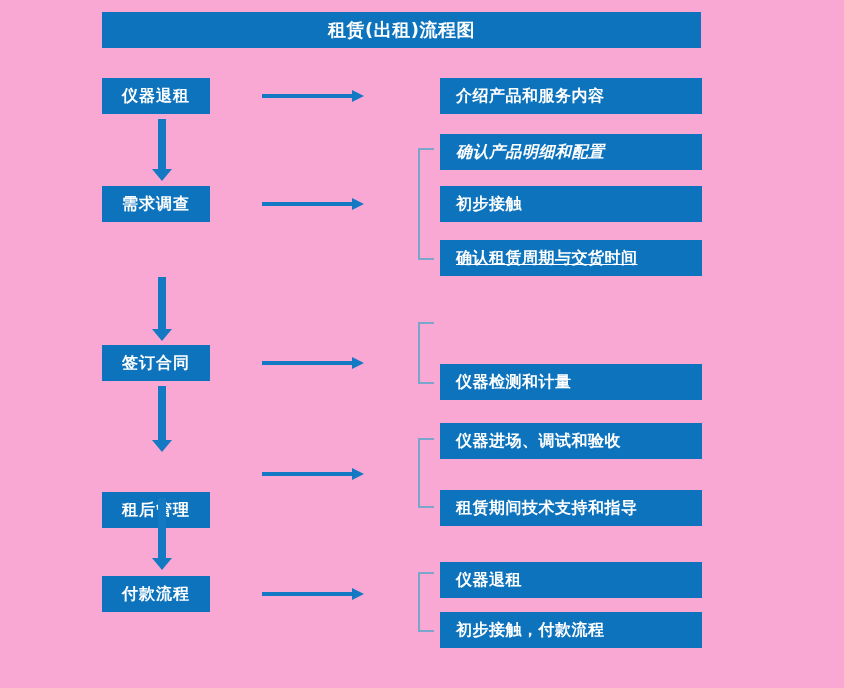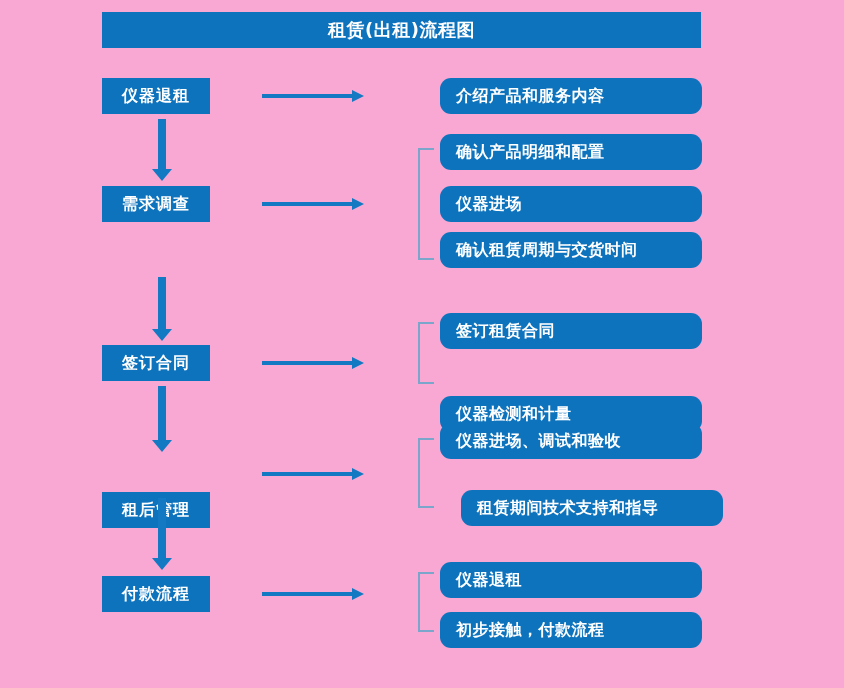--- a/index.html
+++ b/index.html
@@ -59,21 +59,20 @@
     height: 36px;
     background: #0d73bd;
     color: #ffffff;
     font-size: 16px;
     font-weight: bold;
     display: flex;
     align-items: center;
     padding-left: 16px;
     box-sizing: border-box;
     letter-spacing: 0.5px;
-    border-radius: 11px;
   }
 
   
   .v-arrow {
     position: absolute;
     left: 152px;
   }
   .v-arrow .shaft {
     position: absolute;
     left: 6px;
@@ -180,23 +179,22 @@
     <div class="shaft"></div>
     <div class="head"></div>
   </div>
 
   <div class="bracket" style="top:148px; height:112px;"></div>
   <div class="bracket" style="top:322px; height:62px;"></div>
   <div class="bracket" style="top:438px; height:70px;"></div>
   <div class="bracket" style="top:572px; height:60px;"></div>
 
   <div class="detail-box" style="top:78px;">介绍产品和服务内容</div>
-  <div class="detail-box" style="top:134px;">确认产品明细和配置</div>
-  <div class="detail-box" style="top:186px;">仪器进场</div>
-  <div class="detail-box" style="top:232px;">确认租赁周期与交货时间</div>
-  <div class="detail-box" style="top:313px;">签订租赁合同</div>
-  <div class="detail-box" style="top:364px;margin-top:32px;">仪器检测和计量</div>
+  <div class="detail-box" style="top:134px;font-style:italic;">确认产品明细和配置</div>
+  <div class="detail-box" style="top:186px;">初步接触</div>
+  <div class="detail-box" style="top:240px;text-decoration:underline;">确认租赁周期与交货时间</div>
+  <div class="detail-box" style="top:364px;">仪器检测和计量</div>
   <div class="detail-box" style="top:423px;text-align:right;">仪器进场、调试和验收</div>
-  <div class="detail-box" style="top:490px;margin-left:21px;">租赁期间技术支持和指导</div>
+  <div class="detail-box" style="top:490px;">租赁期间技术支持和指导</div>
   <div class="detail-box" style="top:562px;text-align:center;">仪器退租</div>
   <div class="detail-box" style="top:612px;">初步接触，付款流程</div>
 
 </div>
 
 </body></html>

